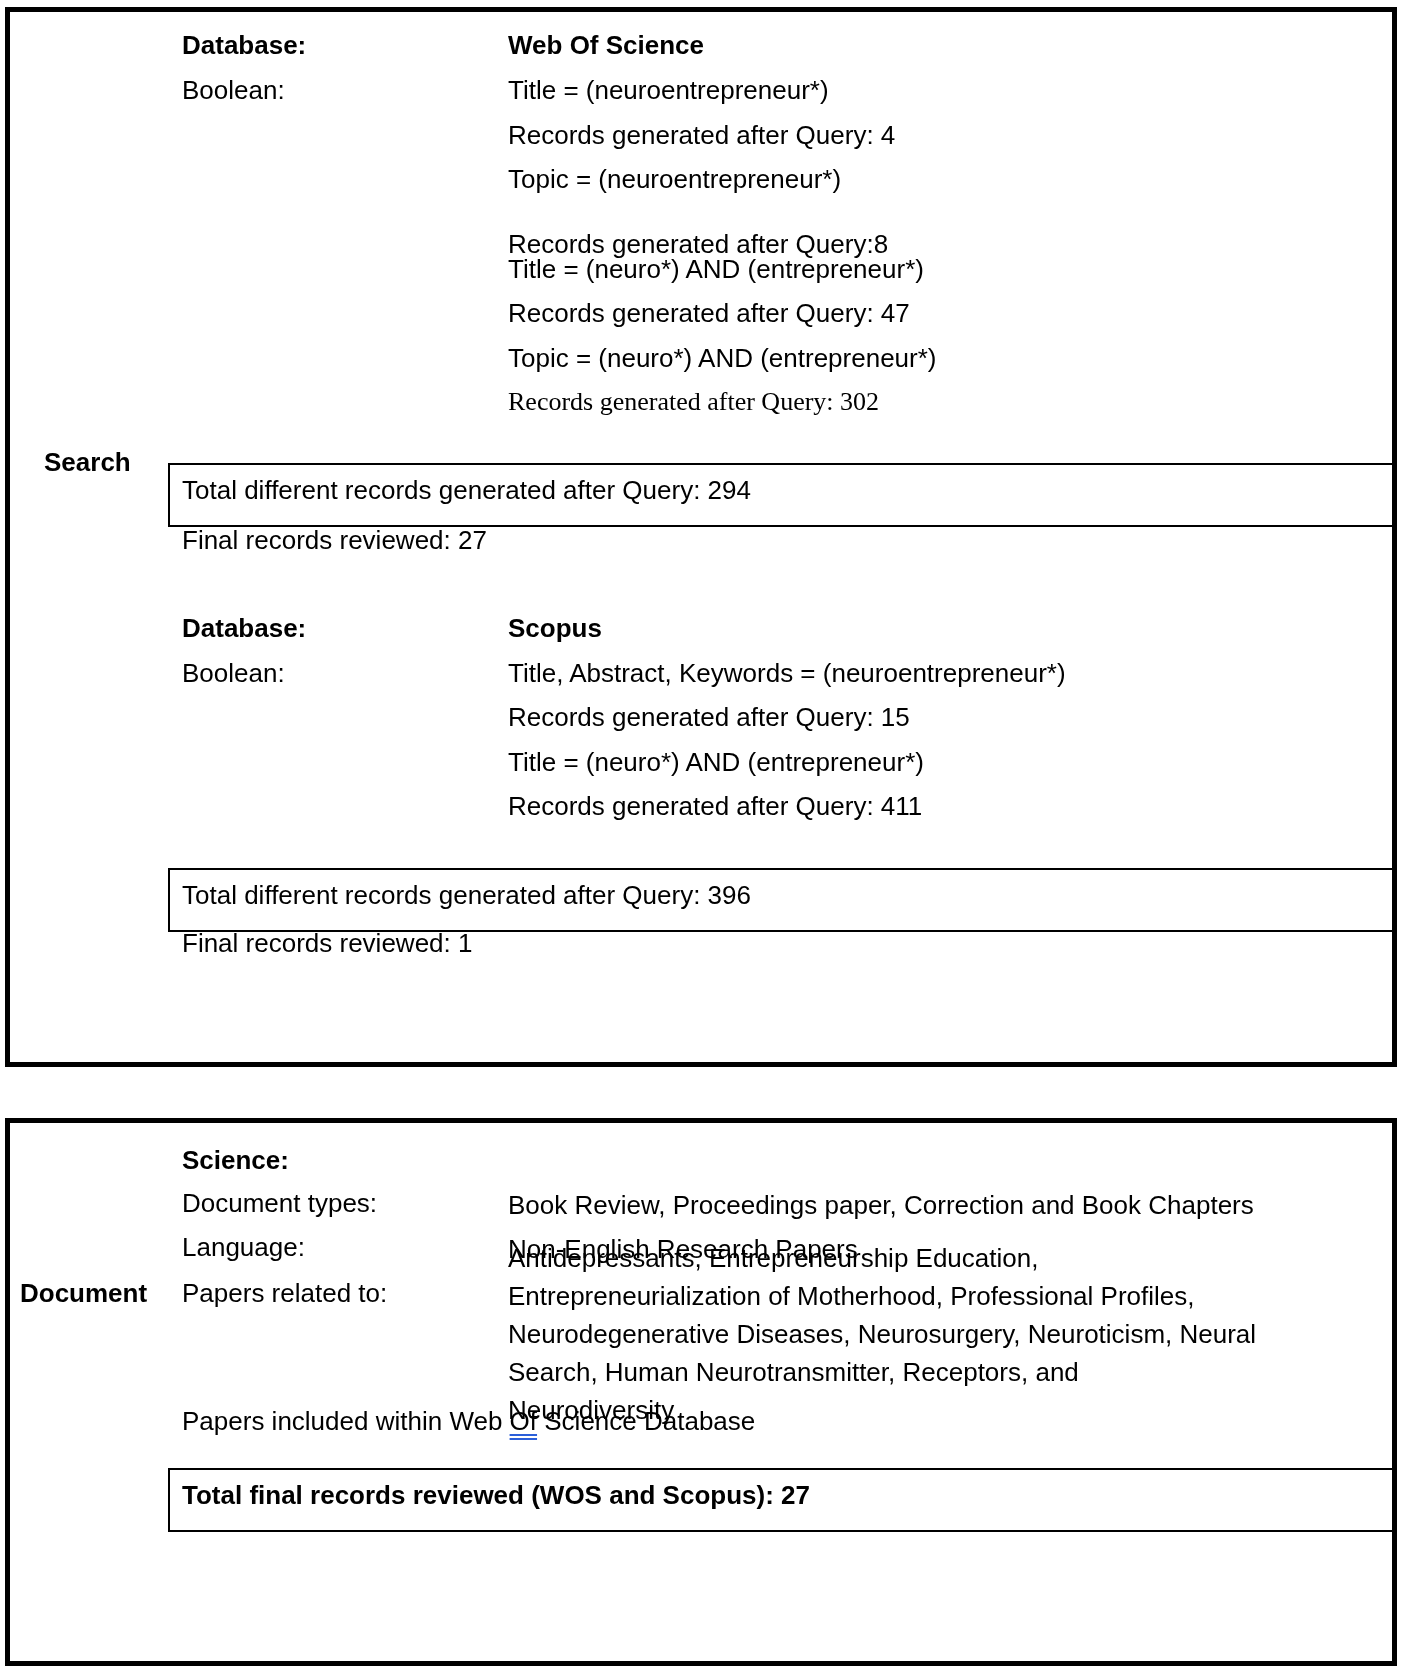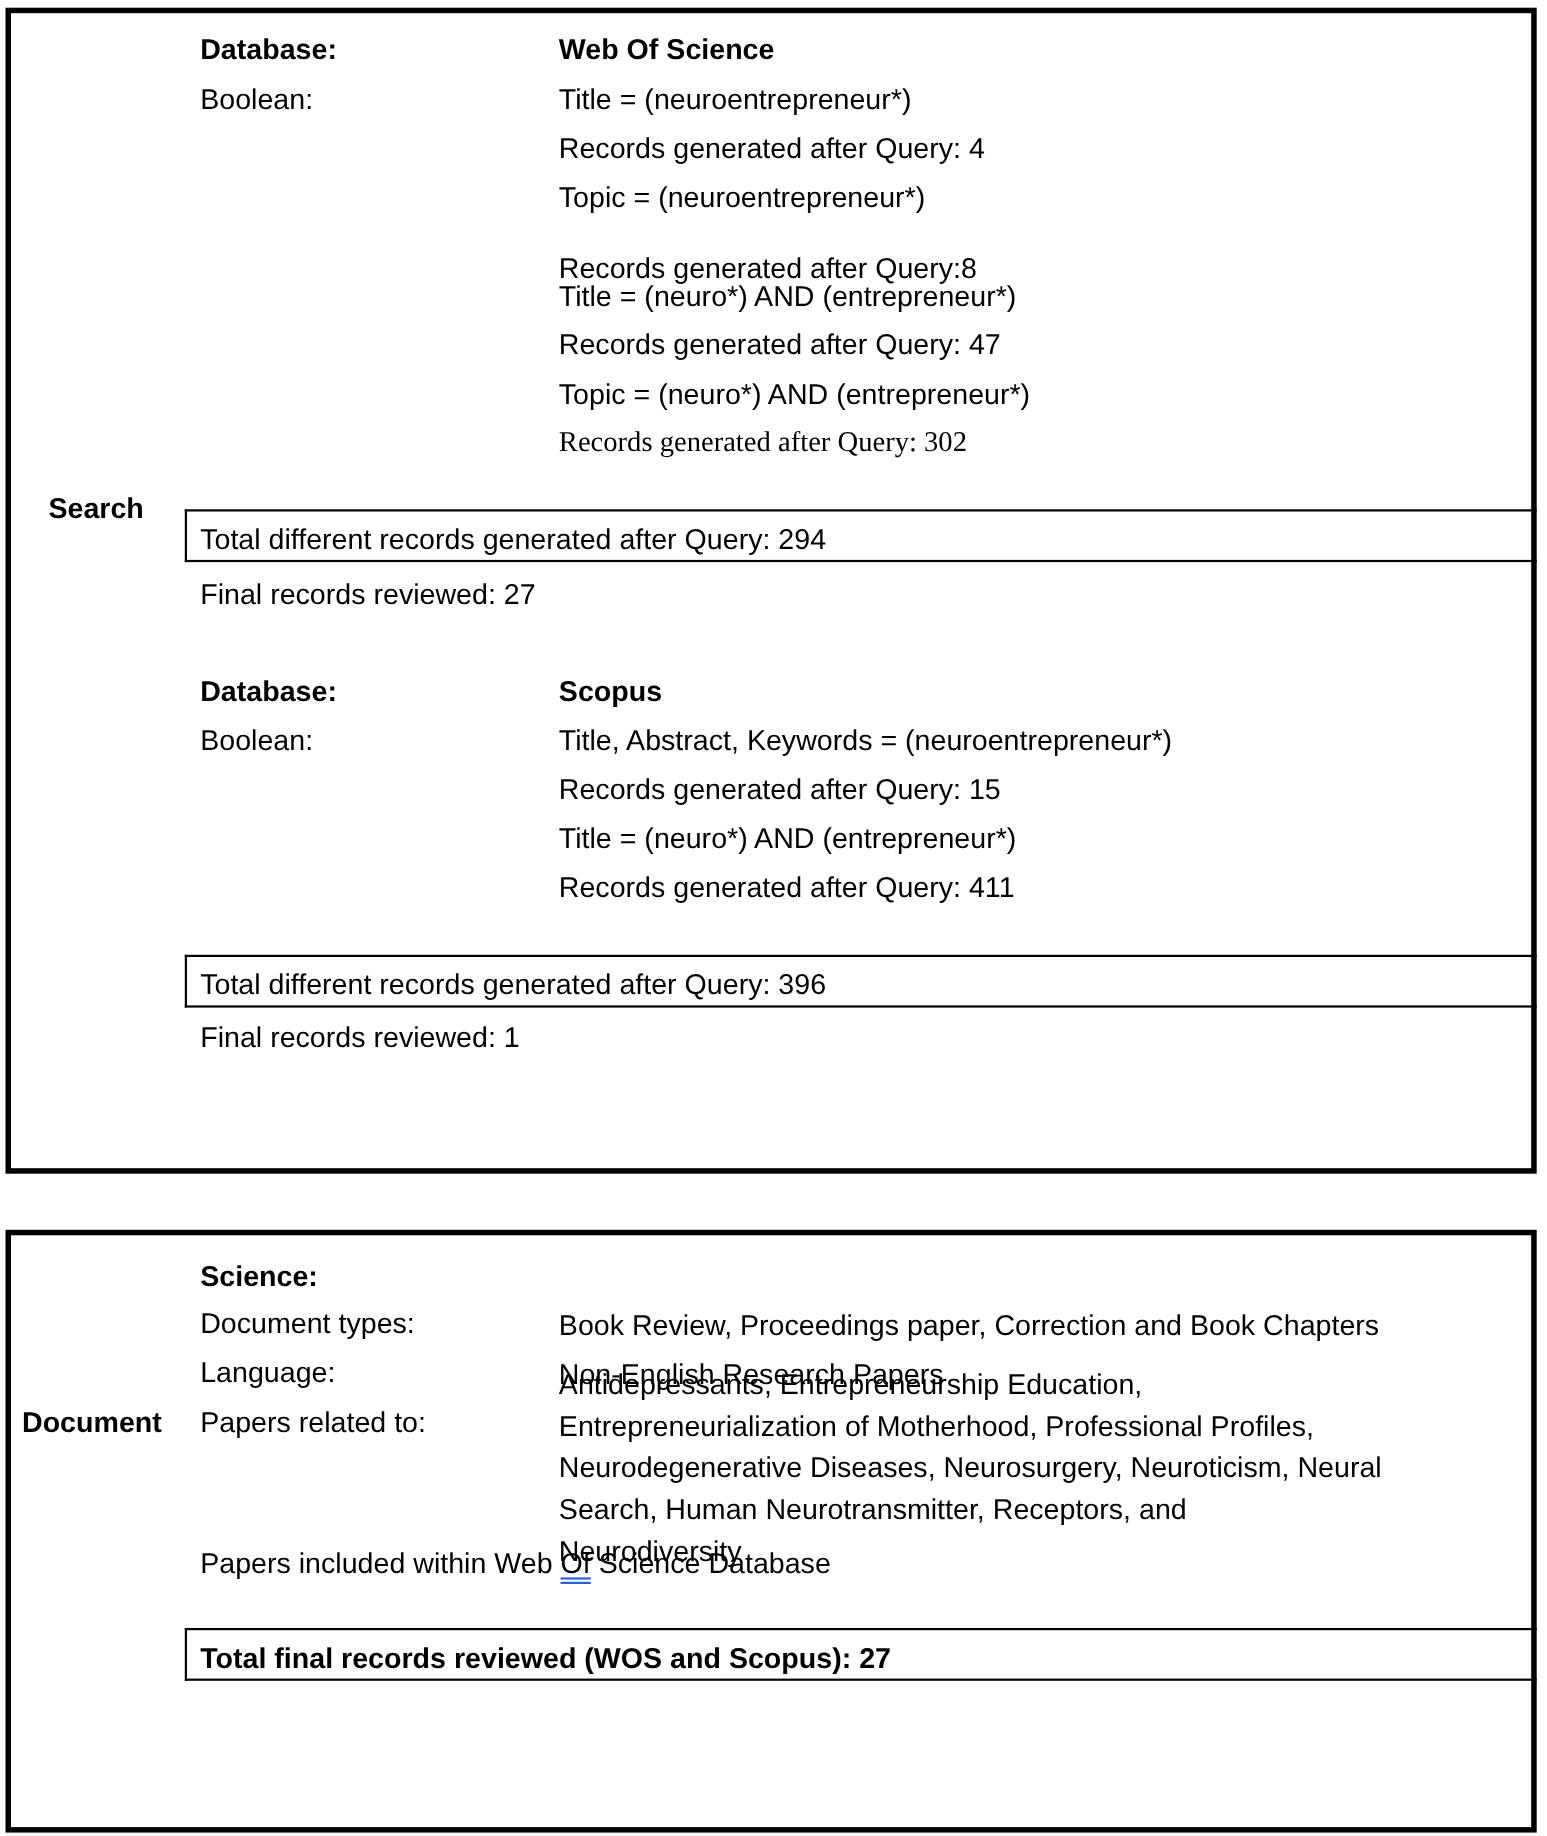--- a/index.html
+++ b/index.html
@@ -15,21 +15,21 @@
       background: #fff;
     }
     #search-box { top: 7px; height: 1060px; }
     #selection-box { top: 1118px; height: 548px; }
     .abs { position: absolute; white-space: nowrap; line-height: 30px; }
     .bold { font-weight: bold; }
     .side-label { left: 10px; font-weight: bold; }
     .lcol { left: 172px; }
     .rcol { left: 498px; }
     .total-box {
-      position: absolute; left: 158px; right: -5px; height: 48px;
+      position: absolute; left: 158px; right: -5px; height: 64px;
       border-top: 2px solid #000; border-bottom: 2px solid #000; border-left: 2px solid #000;
       box-sizing: border-box;
     }
     .total-box span { position: absolute; left: 12px; top: 10px; white-space: nowrap; line-height: 30px; }
     .u-of { text-decoration: underline double #2b5fd9; text-underline-offset: 4px; }
   </style>
 </head>
 <body>
 
 <div id="search-box" class="box">
@@ -84,16 +84,16 @@
     <div>Entrepreneurialization of Motherhood, Professional Profiles,</div>
     <div>Neurodegenerative Diseases, Neurosurgery, Neuroticism, Neural</div>
     <div>Search, Human Neurotransmitter, Receptors, and</div>
     <div>Neurodiversity</div>
   </div>
 
   <div class="abs lcol" style="top:283px;">
     <span>Papers included within Web </span><span class="u-of">Of</span><span> Science Database</span>
   </div>
 
-  <div class="total-box" style="top:357px;">
+  <div class="total-box" style="top:345px;">
     <span class="bold">Total final records reviewed (WOS and Scopus): 27</span>
   </div>
 </div>
 
 </body></html>

